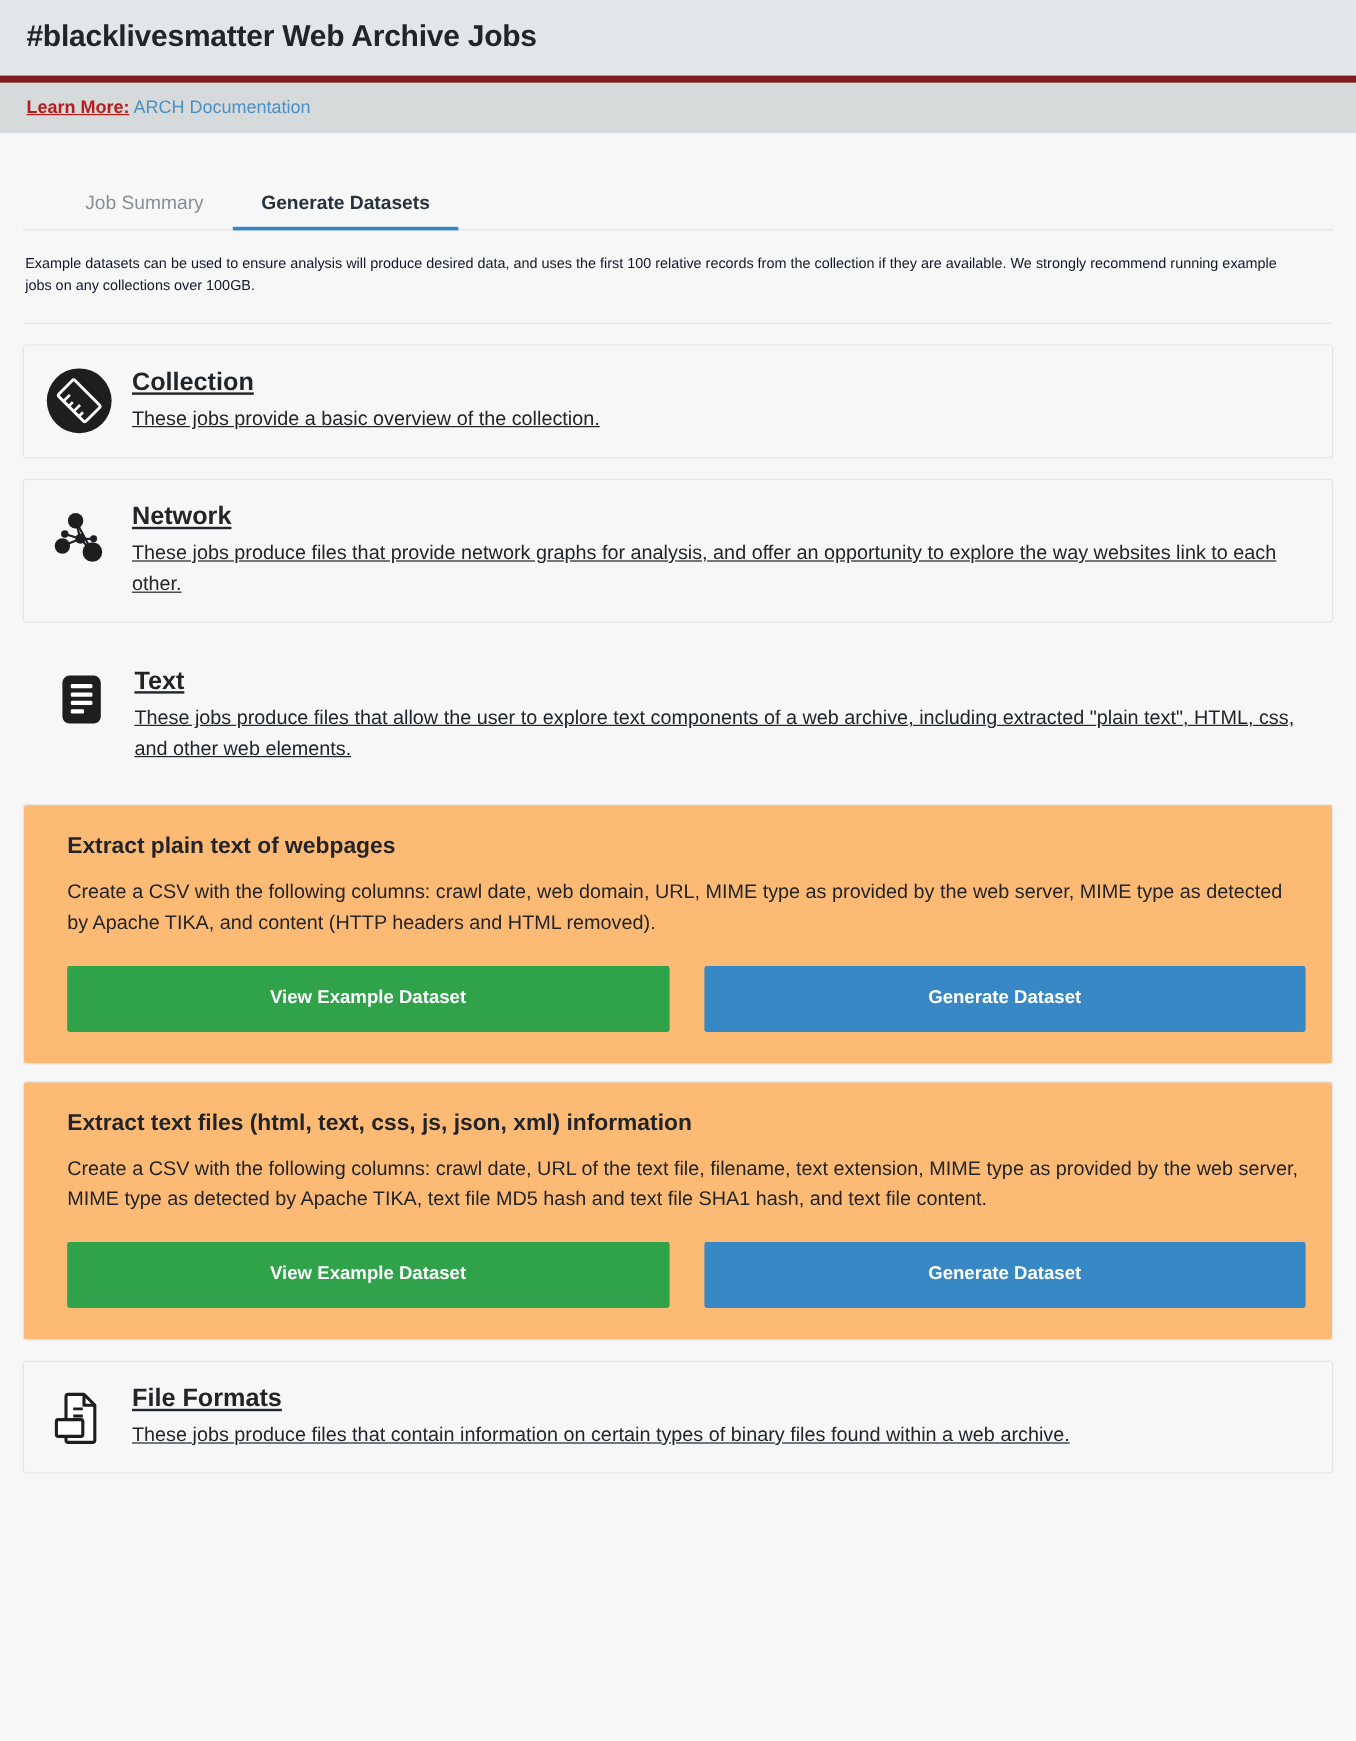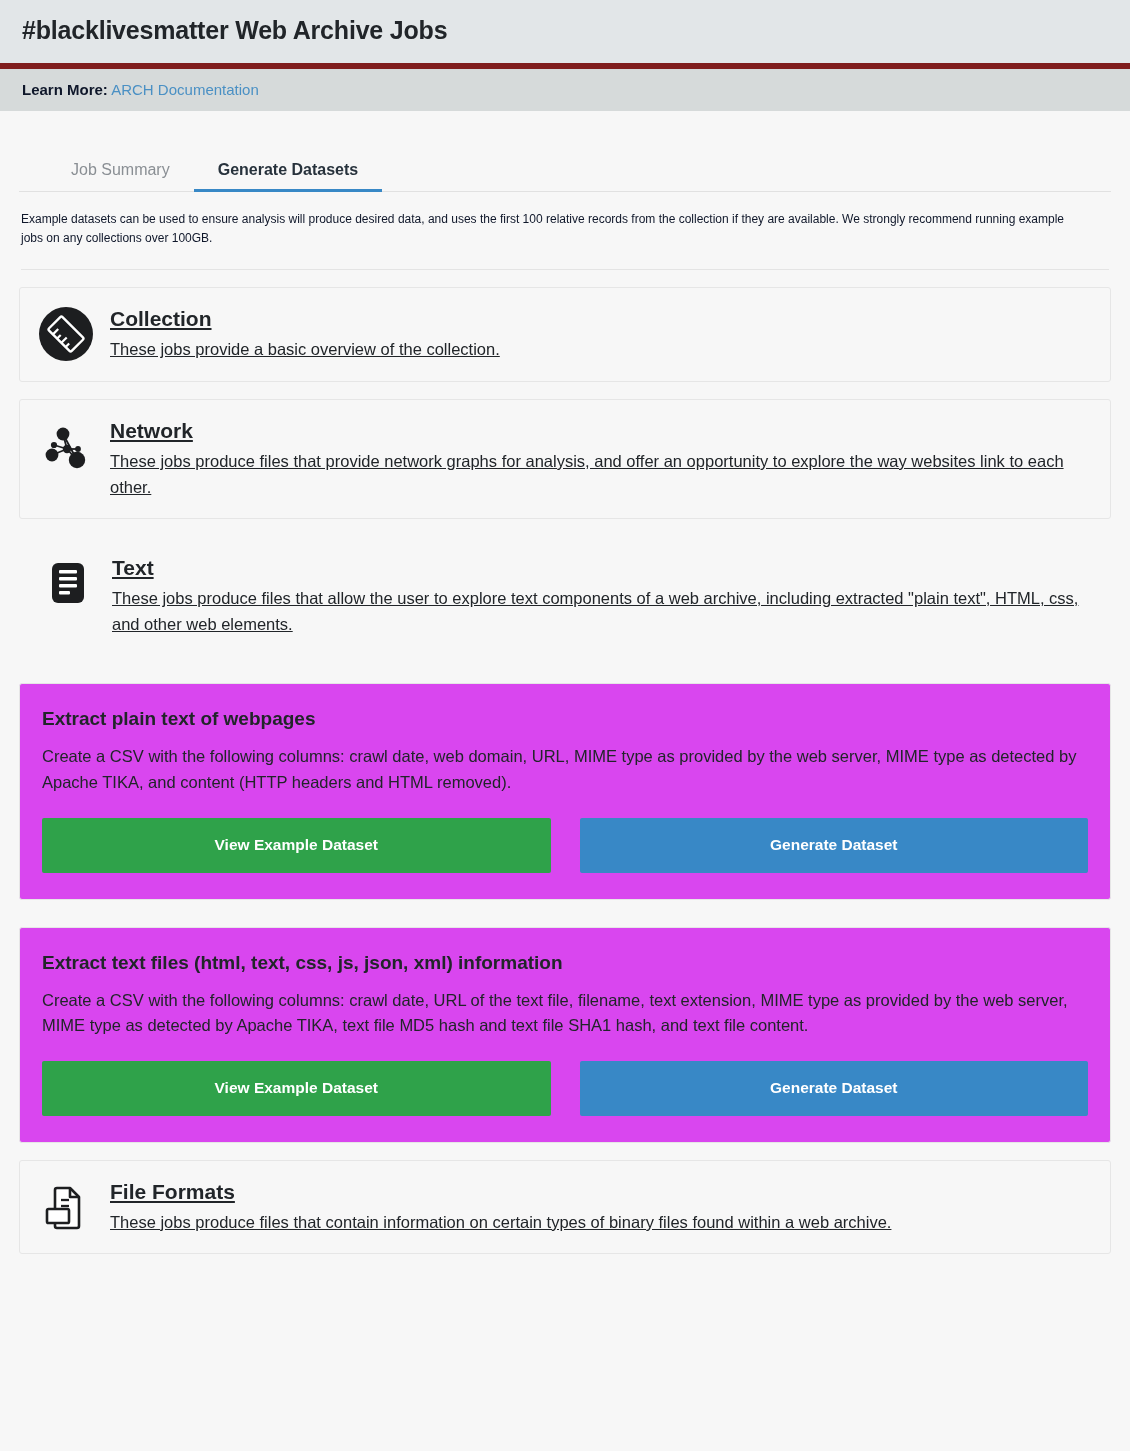--- a/index.html
+++ b/index.html
@@ -30,21 +30,22 @@
     letter-spacing: -0.2px;
     color: #212529;
   }
   .learn-bar {
     background: #d6dada;
     padding: 12px 22px 13px 22px;
     font-size: 15px;
   }
   .learn-label {
     font-weight: bold;
-    color: #0f172a;
+    color: #b91c1c;
+    text-decoration: underline;
   }
   .learn-link {
     color: #4a90c4;
     text-decoration: none;
     cursor: pointer;
   }
 
   
   .page {
     padding: 0 19px;
@@ -125,24 +126,24 @@
     font-size: 16.5px;
     line-height: 1.55;
     color: #212529;
     margin: 0;
     max-width: 980px;
   }
 
   
   .job-card {
     border: 1px solid #e6e6e6;
-    background: #d946ef;
+    background: #fdba74;
     border-radius: 3px;
-    margin-top: 27px;
-    padding: 24px 22px 26px 22px;
+    margin-top: 14px;
+    padding: 24px 22px 26px 36px;
   }
   .job-title {
     font-size: 19px;
     font-weight: bold;
     margin: 0 0 14px 0;
     color: #212529;
   }
   .job-desc {
     font-size: 16.5px;
     line-height: 1.55;

